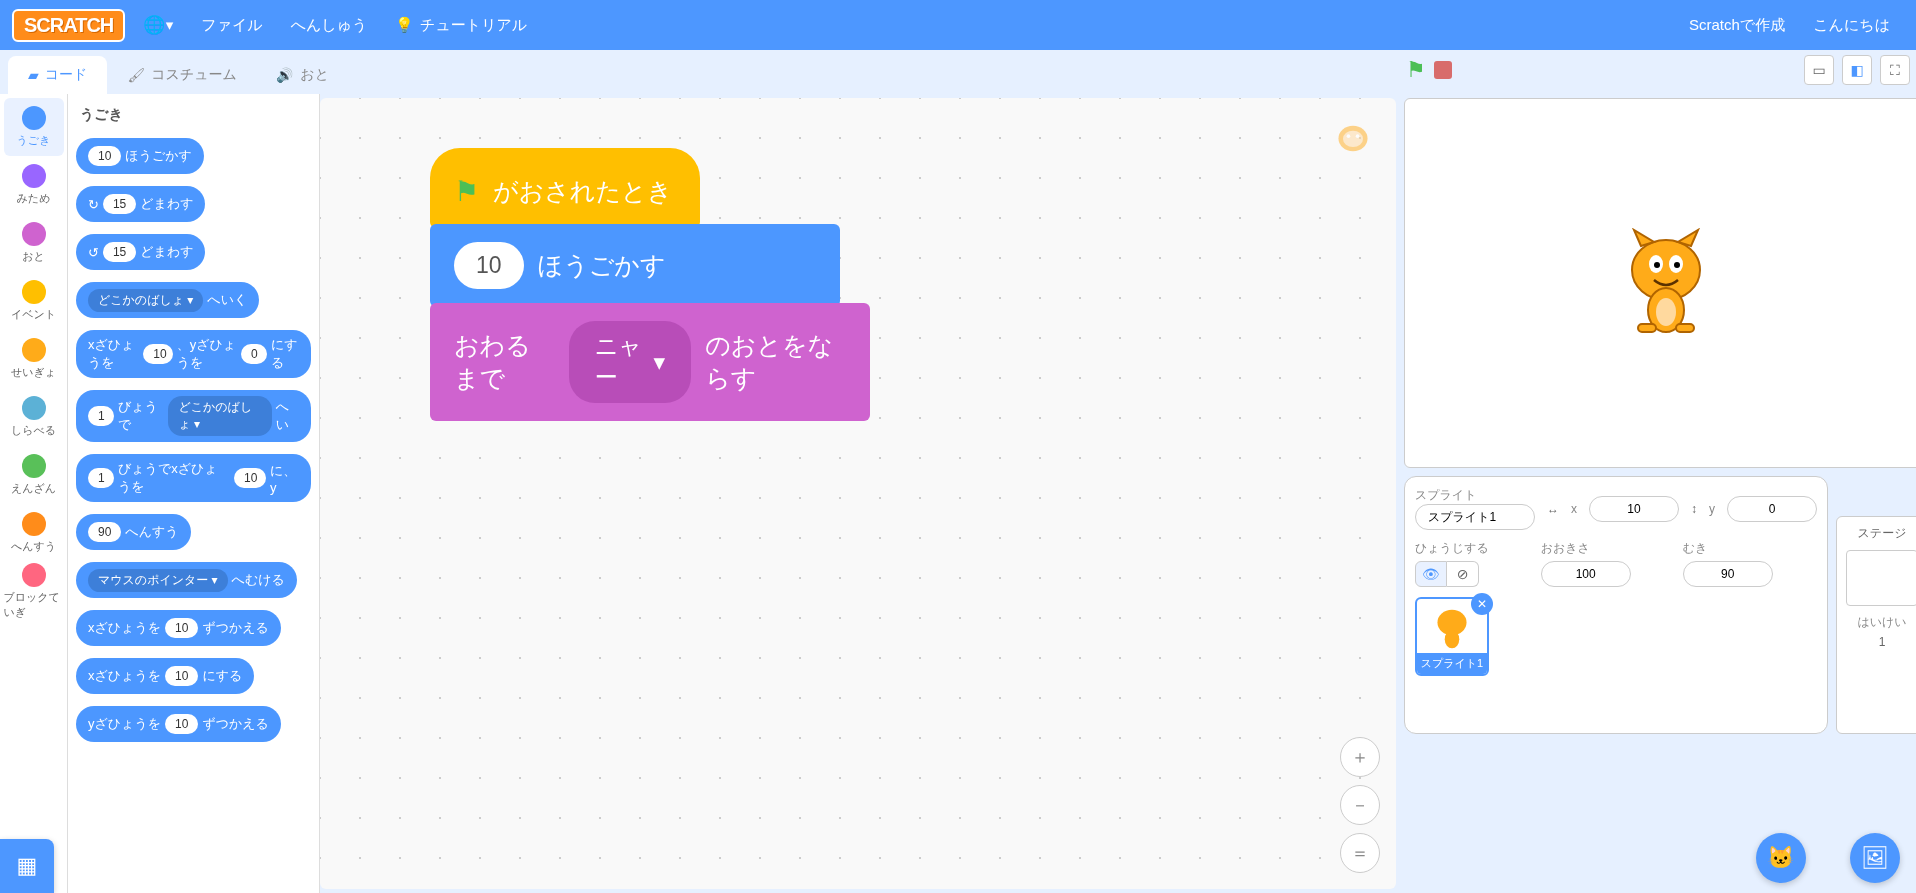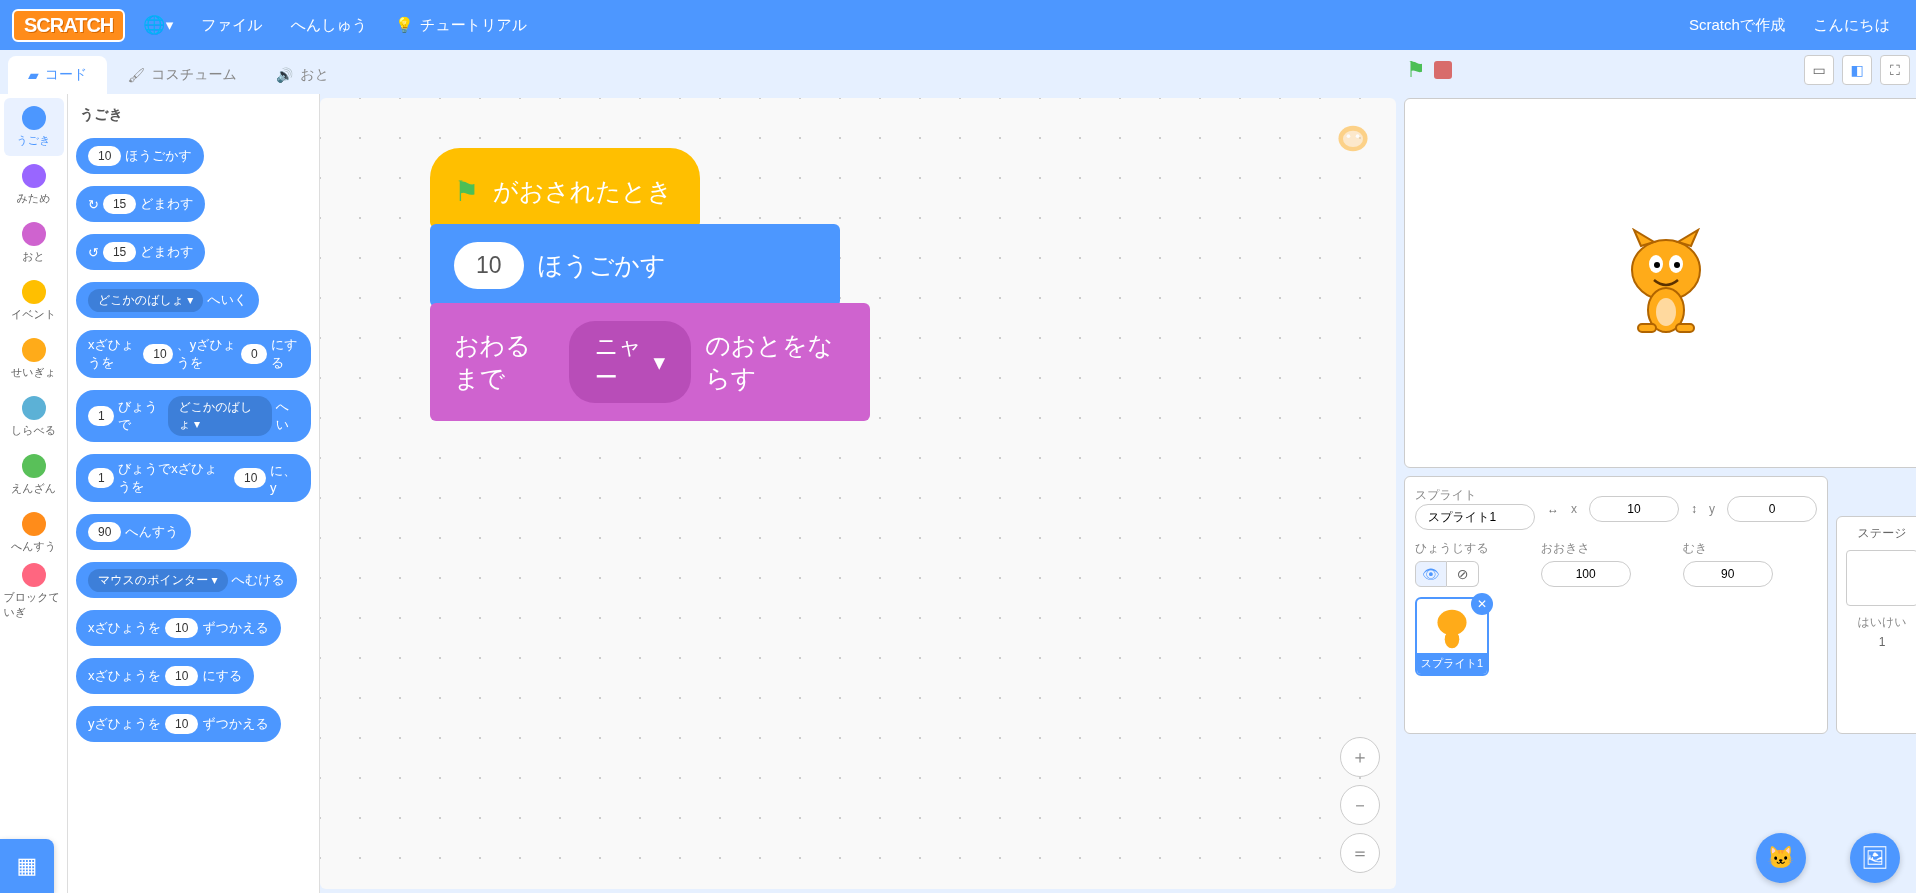--- a/index.html
+++ b/index.html
@@ -36,21 +36,21 @@
 .zoom-btns{position:absolute;right:16px;bottom:16px;display:flex;flex-direction:column;gap:8px}
 .zbtn{width:40px;height:40px;border-radius:50%;background:#fff;border:1px solid #ccc;display:flex;align-items:center;justify-content:center;color:#888;font-size:18px;cursor:pointer}
 .right-col{width:516px;display:flex;gap:8px;padding:4px 8px 8px 4px}
 .stage-area{flex:1;display:flex;flex-direction:column}
 .stage-header{height:40px;display:flex;align-items:center;padding:0 6px;gap:8px}
 .flag{color:#4cbf56;font-size:22px;cursor:pointer}
 .stop{width:18px;height:18px;background:#d86c6c;border-radius:3px;cursor:pointer}
 .sh-spacer{flex:1}
 .sh-btn{width:30px;height:30px;border:1px solid #ccc;border-radius:4px;display:flex;align-items:center;justify-content:center;background:#fff;font-size:14px;color:#666;cursor:pointer}
 .stage{background:#fff;border:1px solid #ccc;border-radius:6px;height:370px;display:flex;align-items:center;justify-content:center;position:relative}
-.sprite-panel{background:#fff;border:1px solid #ccc;border-radius:6px;margin-top:8px;padding:10px;font-size:12px;color:#666}
+.sprite-panel{background:#fff;border:1px solid #ccc;border-radius:12px;margin-top:8px;padding:10px;font-size:12px;color:#666}
 .sp-row{display:flex;align-items:center;gap:12px;margin-bottom:10px}
 .sp-input{border:1px solid #ccc;border-radius:16px;padding:5px 12px;font-size:12px;width:90px;text-align:center}
 .sp-input.name{width:120px;text-align:left}
 .sp-label{font-size:12px;color:#888}
 .vis-btn{width:32px;height:26px;border:1px solid #ccc;display:flex;align-items:center;justify-content:center;font-size:14px;color:#666;cursor:pointer}
 .vis-btn.l{border-radius:6px 0 0 6px;background:#e9f1ff;color:#4d97ff}
 .vis-btn.r{border-radius:0 6px 6px 0;border-left:none}
 .sprite-list{display:flex;gap:8px;margin-top:10px}
 .sprite-tile{width:74px;border:2px solid #4d97ff;border-radius:6px;padding:4px;position:relative;cursor:pointer}
 .sprite-tile .del{position:absolute;top:-6px;right:-6px;width:22px;height:22px;border-radius:50%;background:#4d97ff;color:#fff;display:flex;align-items:center;justify-content:center;font-size:12px}

